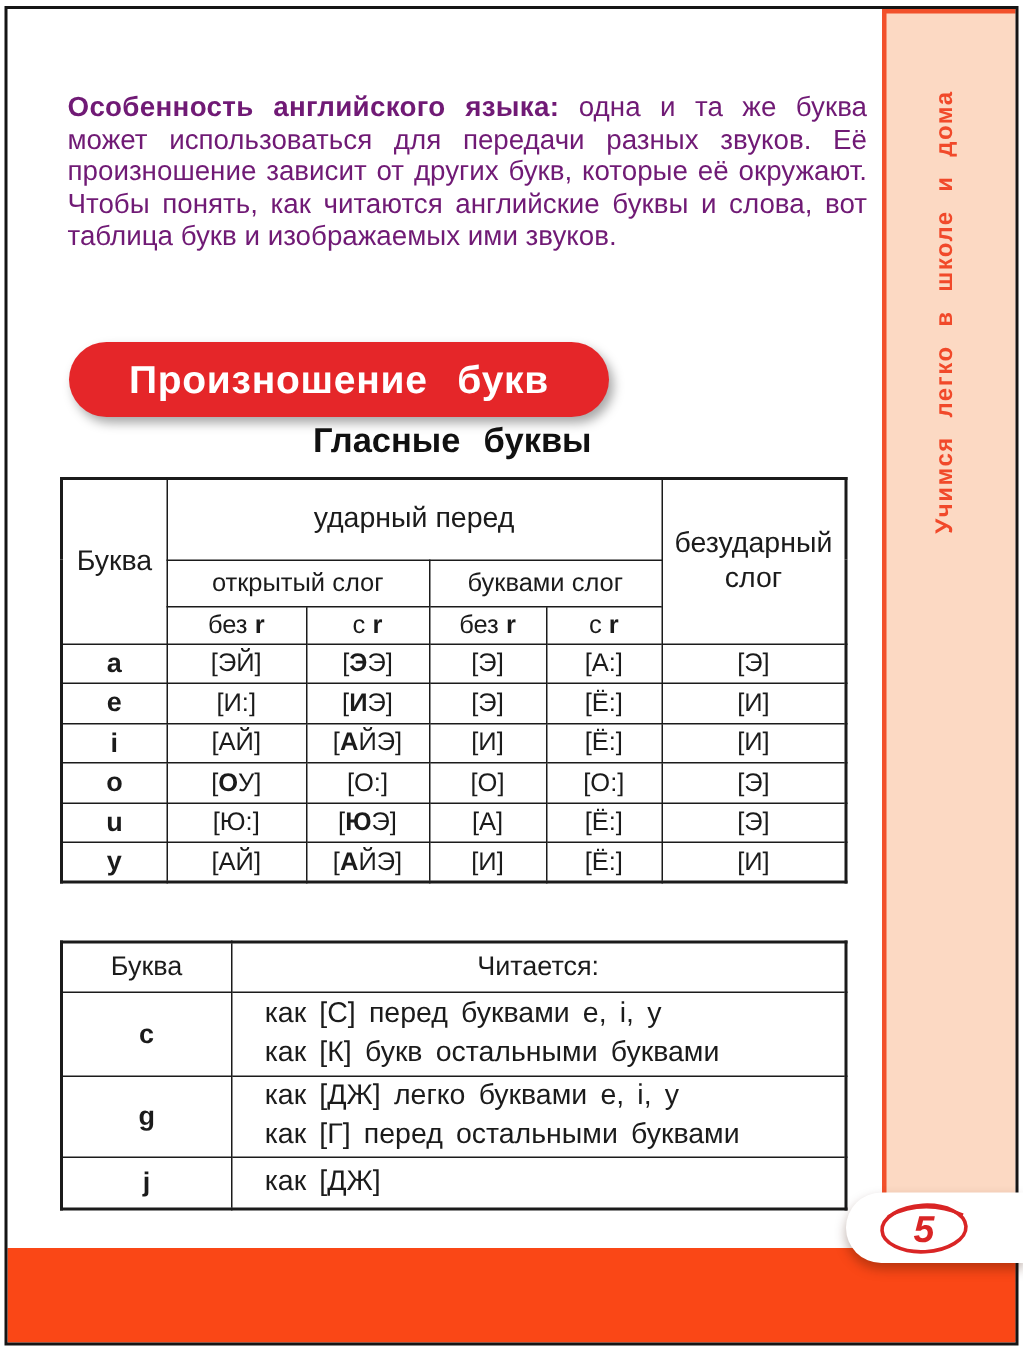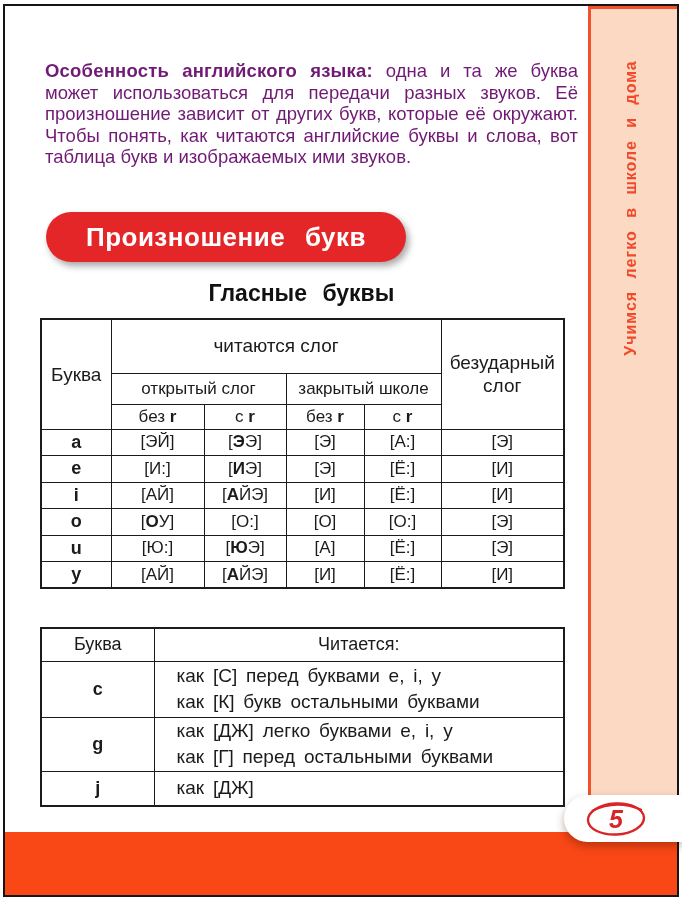--- a/index.html
+++ b/index.html
@@ -44,21 +44,21 @@
   }
   .page-pill svg{position:absolute;left:16px;top:3px;}
   
   .intro{
     position:absolute;left:45px;top:60px;width:533px;margin:0;
     font-size:18.5px;line-height:21.6px;text-align:justify;color:#701a75;
   }
   .intro b{letter-spacing:.2px;}
   
   .badge{
-    position:absolute;left:46px;top:212px;width:360px;height:50px;
+    position:absolute;left:46px;top:228px;width:360px;height:50px;
     background:var(--badge-red);border-radius:25px;
     display:flex;align-items:center;justify-content:center;
     color:#fff;font-weight:bold;font-size:26px;letter-spacing:.5px;word-spacing:12px;
     box-shadow:3px 4px 7px rgba(0,0,0,.35);
   }
   .section-title{
     position:absolute;left:40px;width:523px;margin:0;text-align:center;
     font-size:23px;font-weight:bold;word-spacing:9px;color:#111;
   }
   .vowels-title{top:280px;}
@@ -111,26 +111,26 @@
       <col style="width:70px">
         <col style="width:93px">
         <col style="width:82px">
       <col style="width:78px">
         <col style="width:77px">
         <col style="width:123px">
     </colgroup>
     <tbody>
         <tr class="h1">
       <th rowspan="3" class="h-letter">Буква</th>
-      <th colspan="4" class="h-stressed">читаются слог</th>
+      <th colspan="4" class="h-stressed">ударный перед</th>
       <th rowspan="3" class="h-unstressed">безударный слог</th>
     </tr>
     <tr class="h2">
       <th colspan="2" class="h-syl">открытый слог</th>
-      <th colspan="2" class="h-syl">закрытый школе</th>
+      <th colspan="2" class="h-syl">буквами слог</th>
     </tr>
     <tr class="h3">
       <th class="h-r">без <b>r</b></th>
       <th class="h-r">с <b>r</b></th>
       <th class="h-r">без <b>r</b></th>
       <th class="h-r">с <b>r</b></th>
     </tr>
     <tr class="vrow">
       <td class="letter">a</td>
       <td>[ЭЙ]</td>

